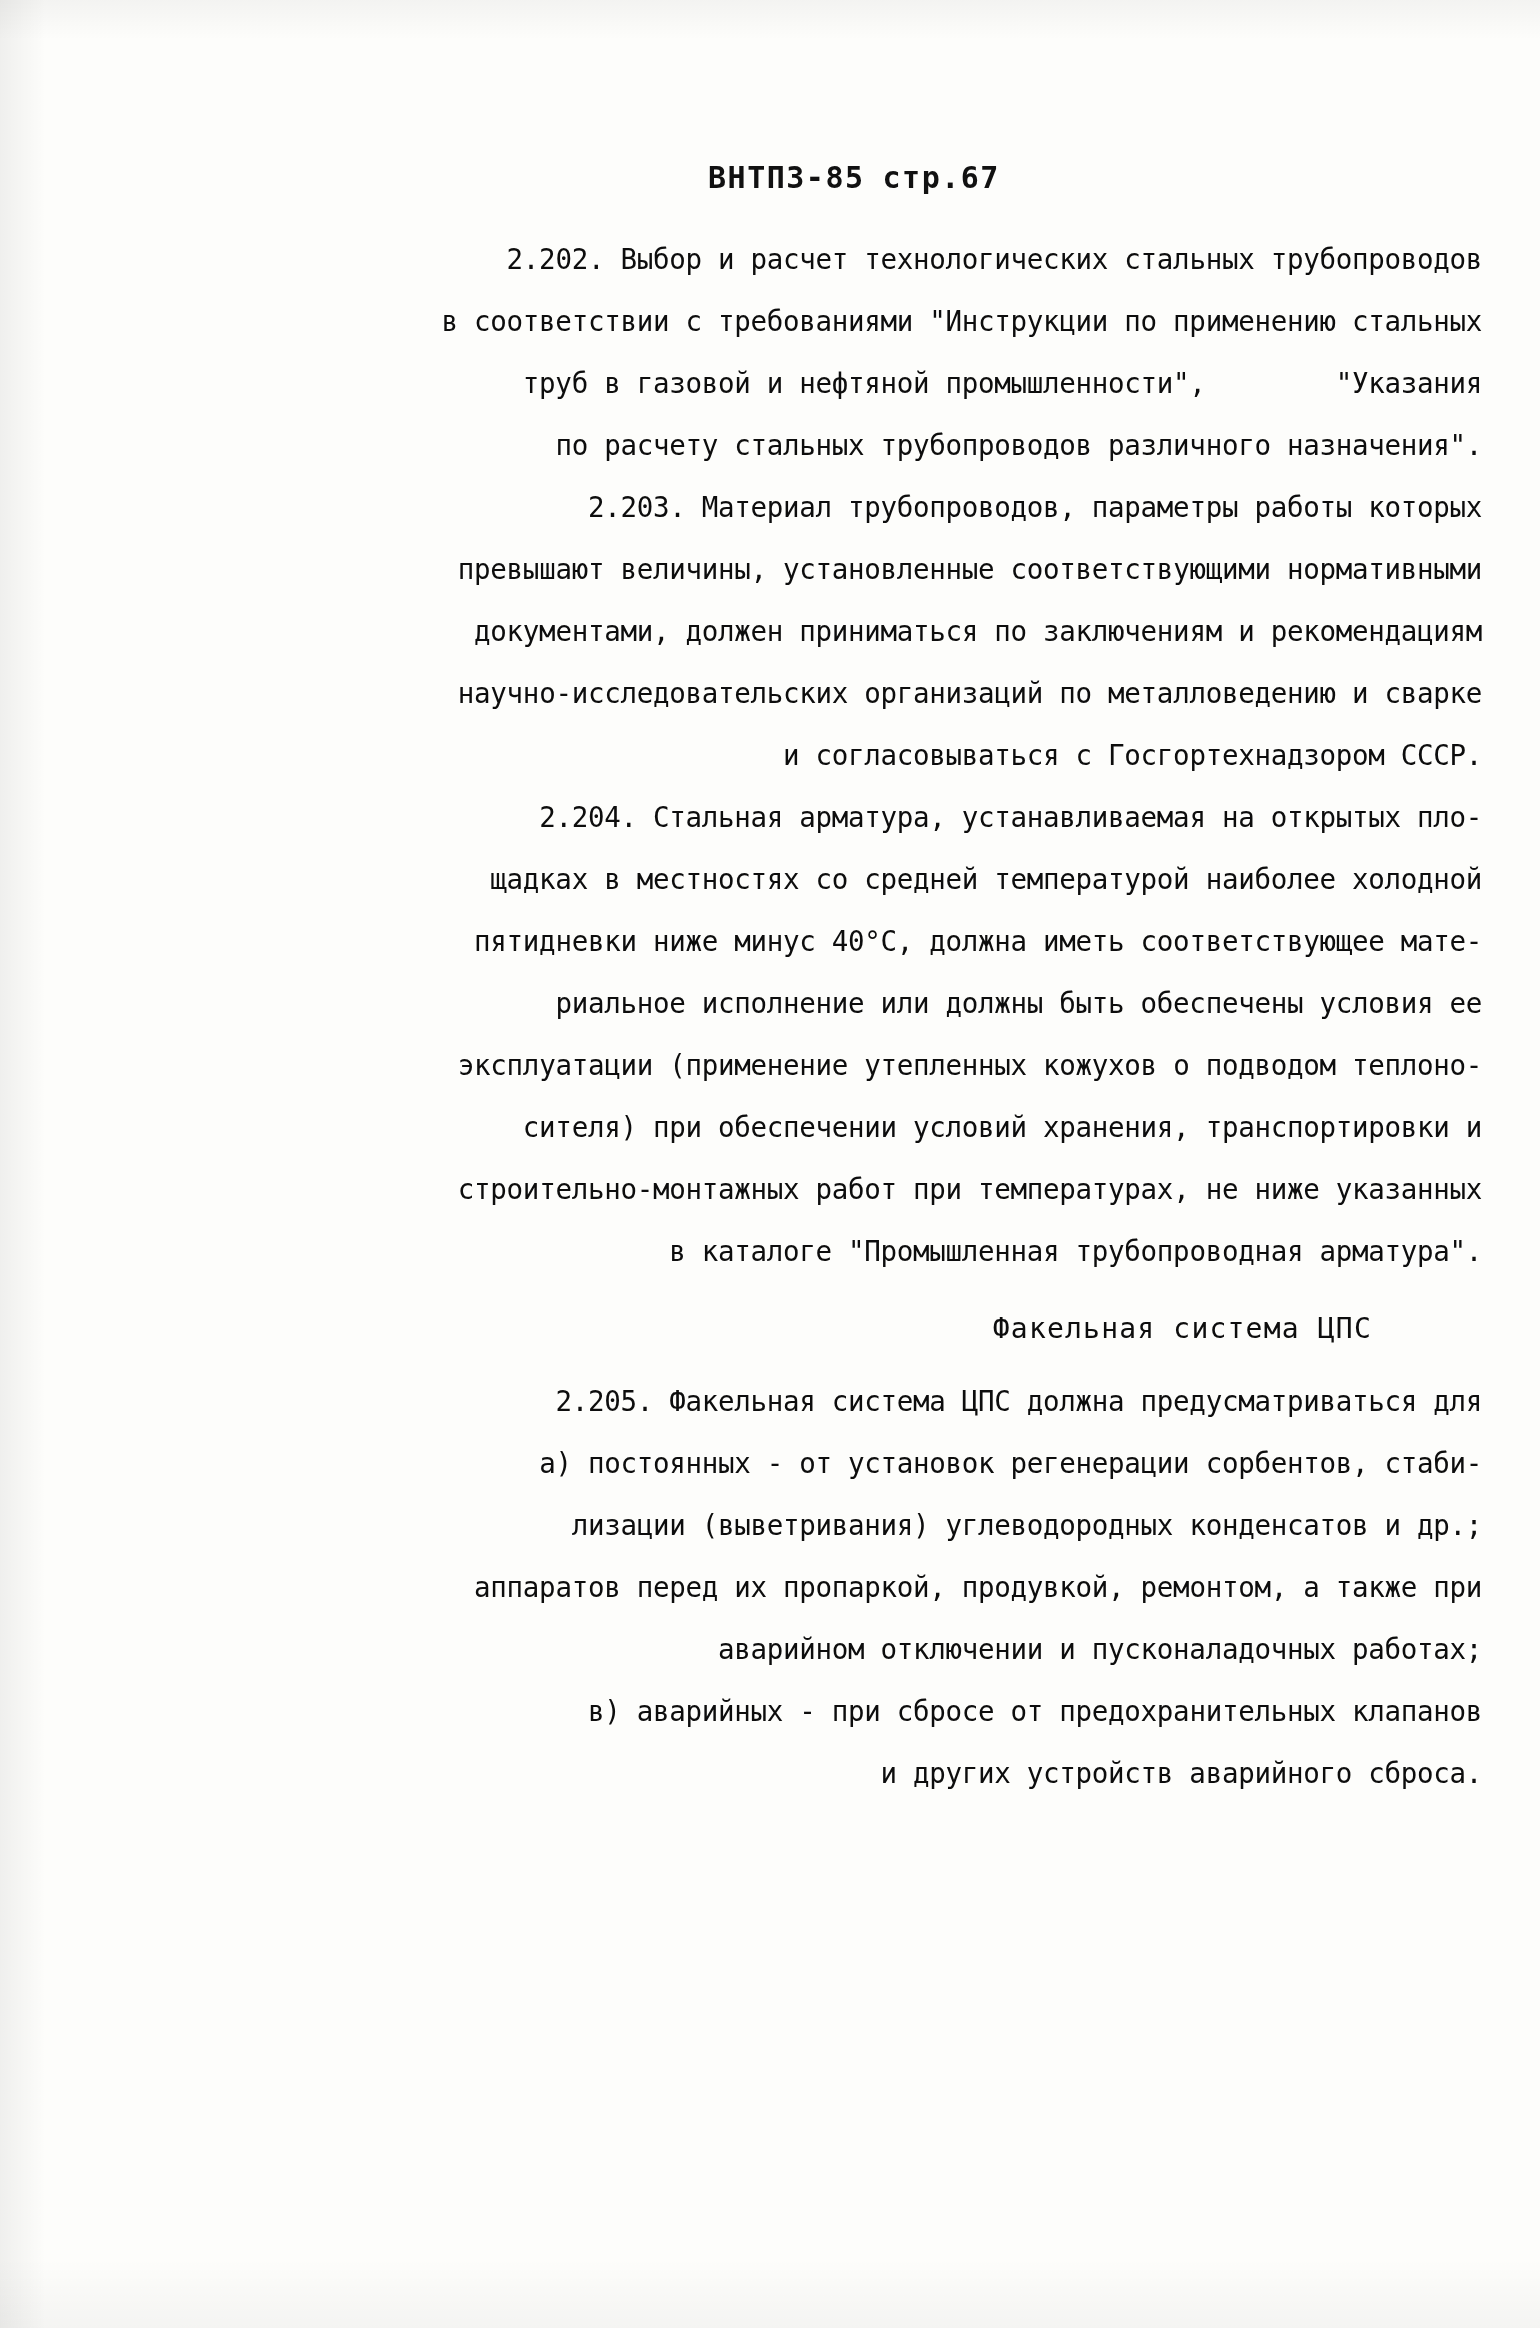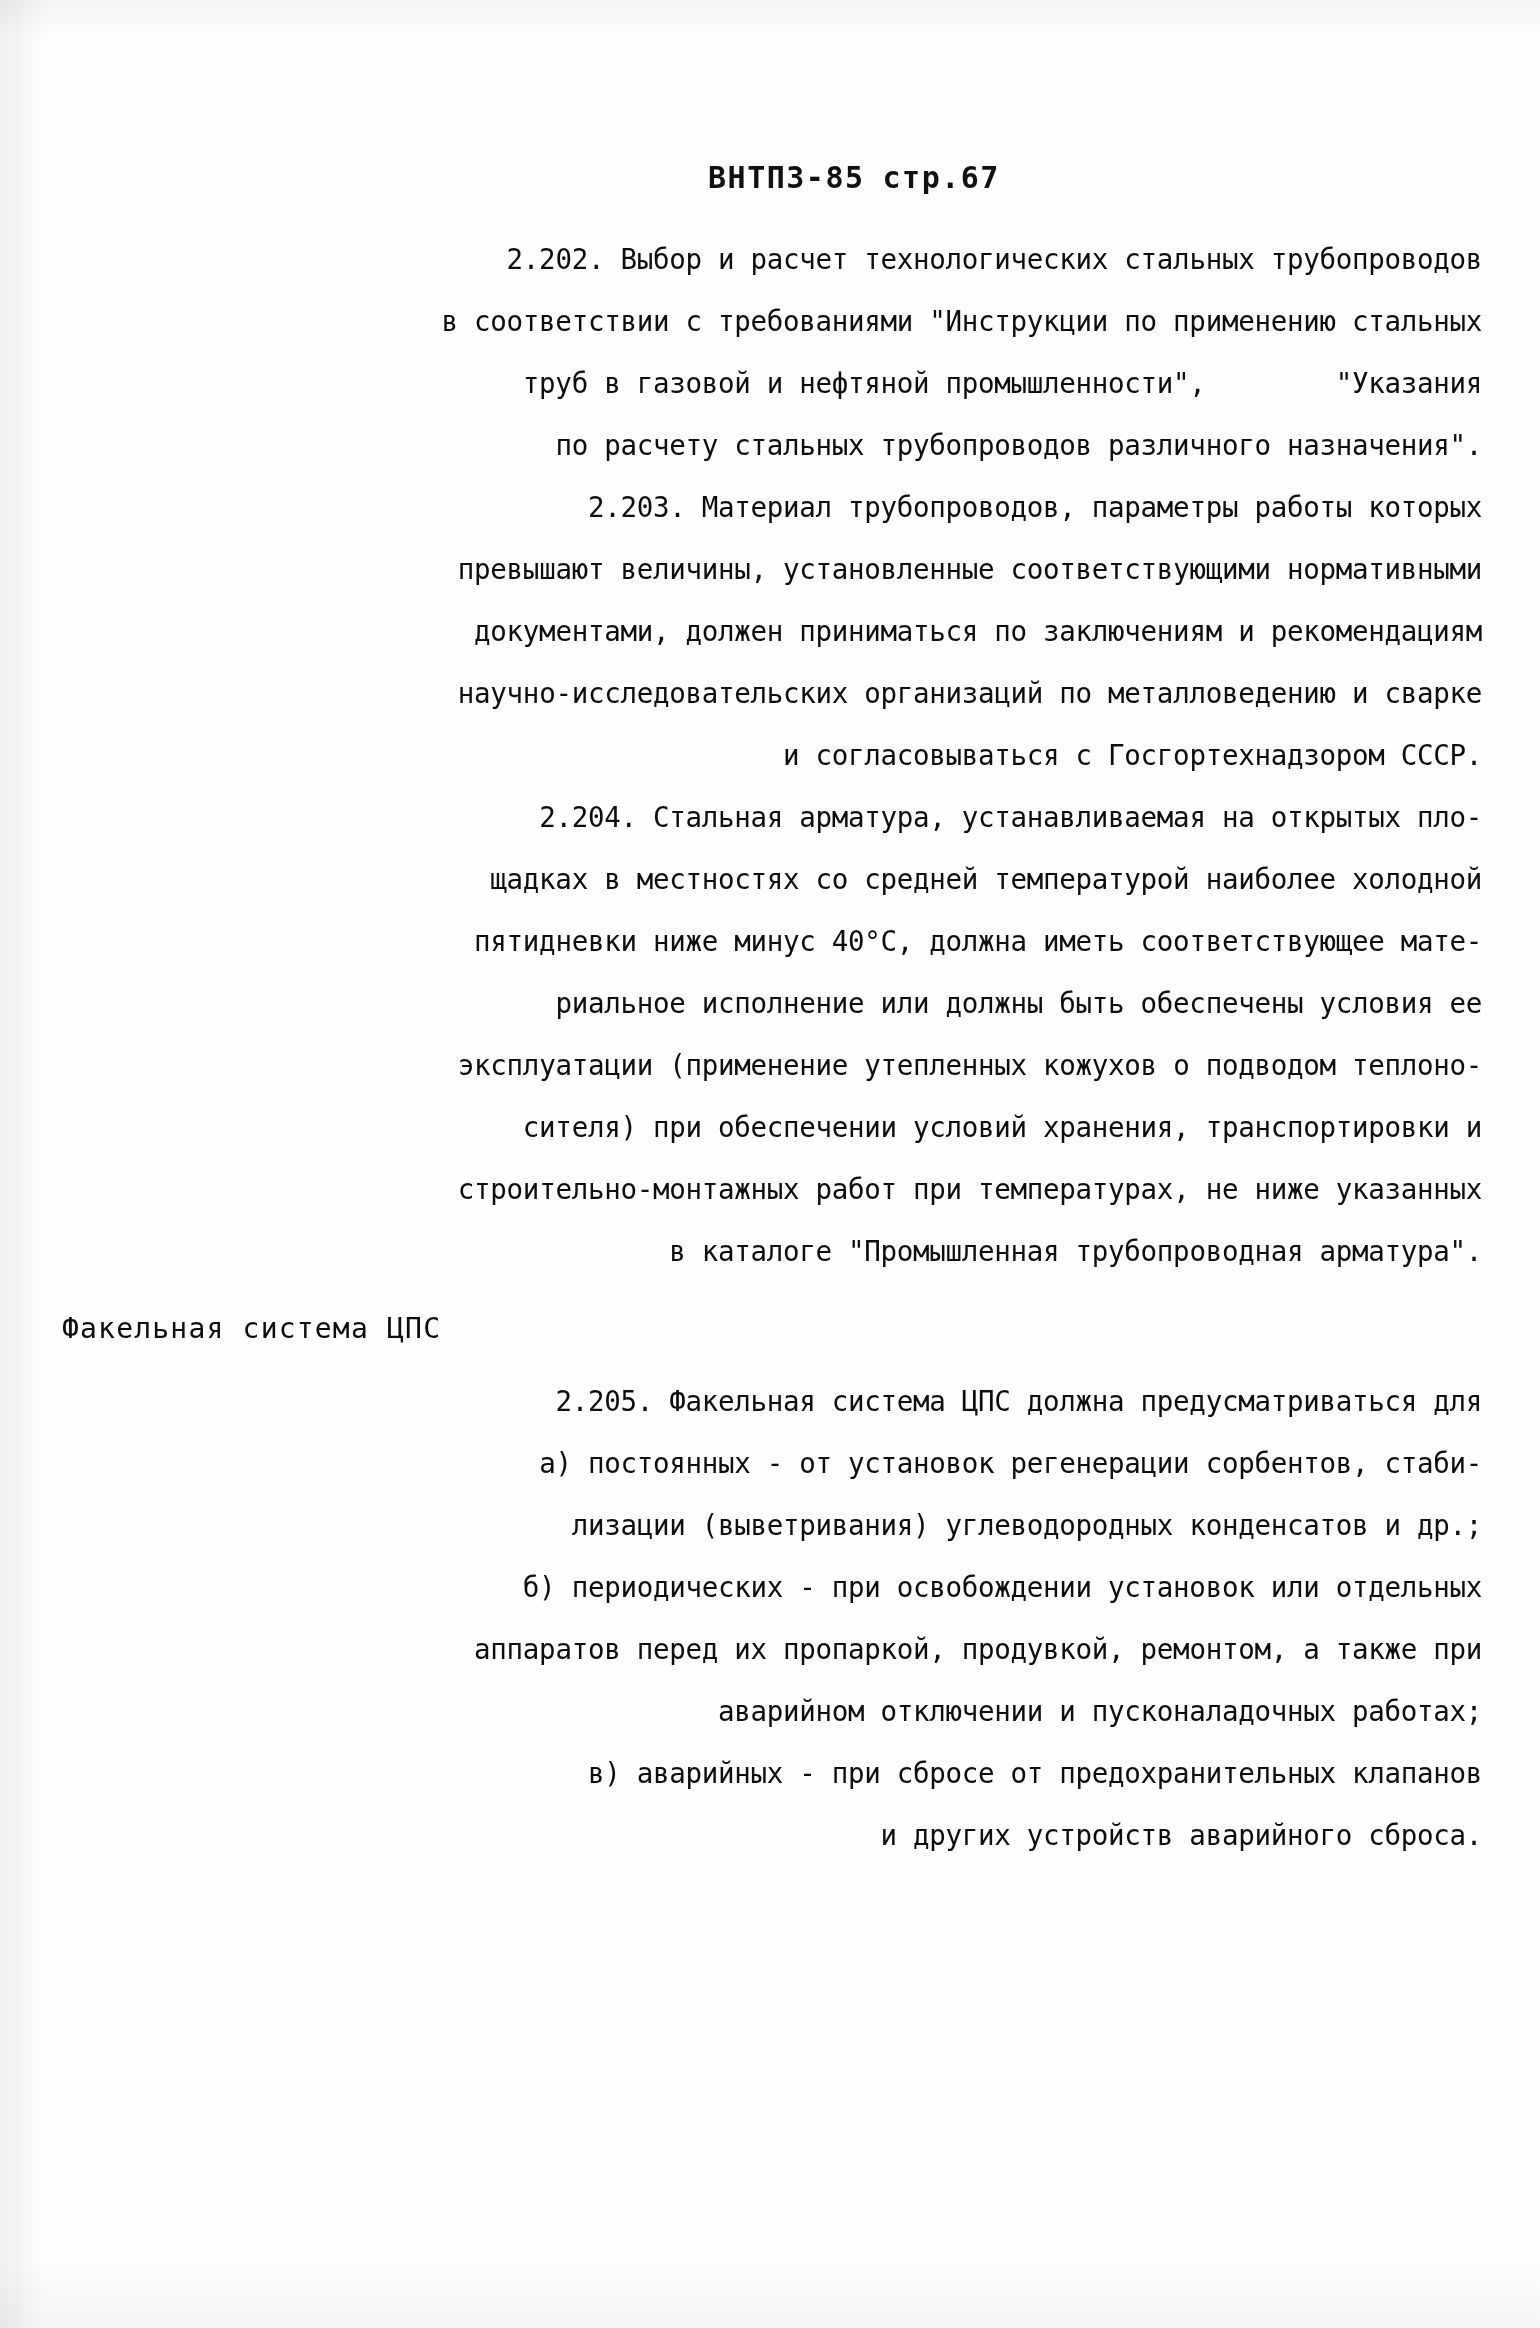--- a/index.html
+++ b/index.html
@@ -63,21 +63,21 @@
     letter-spacing: -0.3px;
     text-align: right;
   }
   .line.ind { padding-left: 92px; }
   .line.ind2 { padding-left: 56px; }
   .line.shift-left { margin-left: -14px; }
 
   
   .subheading {
     display: block;
-    text-align: left;
+    text-align: right;
     font-family: "DejaVu Sans Mono", monospace;
     font-size: 28px;
     letter-spacing: 1.2px;
     line-height: 62px;
     padding-right: 110px;
     margin-top: 16px;
     margin-bottom: 10px;
   }
 
   
@@ -143,21 +143,20 @@
       <div>
         <span class="line ind">2.205. Факельная система ЦПС должна предусматриваться для</span>
       </div>
 
       <div>
         <span class="line ind">а) постоянных - от установок регенерации сорбентов, стаби-</span>
         <span class="line shift-left">лизации (выветривания) углеводородных конденсатов и др.;</span>
       </div>
 
       <div>
-        <span class="line ind">б) периодических - при освобождении установок или отдельных</span>
         <span class="line shift-left">аппаратов перед их пропаркой, продувкой, ремонтом, а также при</span>
         <span class="line shift-left">аварийном отключении и пусконаладочных работах;</span>
       </div>
 
       <div>
         <span class="line ind">в) аварийных - при сбросе от предохранительных клапанов</span>
         <span class="line ind2">и других устройств аварийного сброса.</span>
       </div>
 
     </div>

